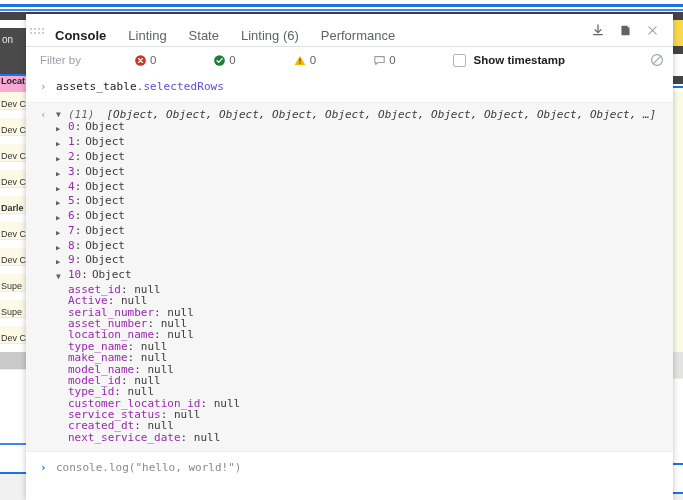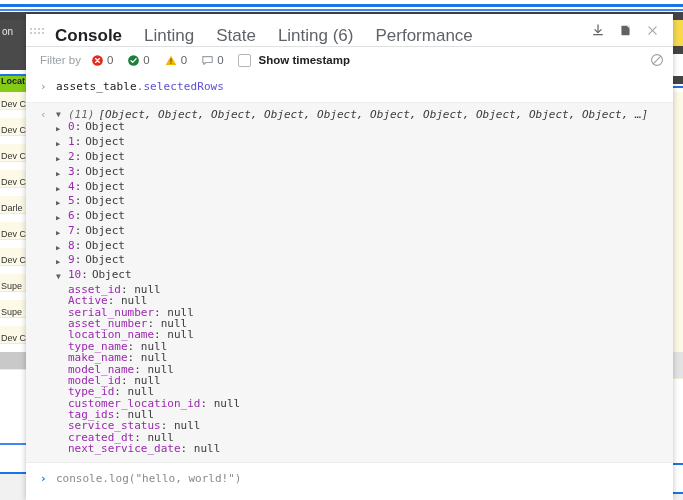--- a/index.html
+++ b/index.html
@@ -49,21 +49,21 @@
     position: absolute;
     left: 0; top: 20px;
     width: 26px;
     bottom: 0;
     background: #ffffff;
     border-right: 1px solid #dddddd;
     overflow: hidden;
   }
   .bg-left-dark {
     position: absolute;
-    left: 0; top: 0; width: 26px; height: 50px;
+    left: 0; top: 8px; width: 26px; height: 50px;
     background: #4a4a4a;
   }
   .bg-left-label {
     position: absolute;
     left: 2px; top: 6px;
     font-size: 10px;
     color: #e8e8e8;
     white-space: nowrap;
   }
   .bg-left-blueline {
@@ -74,21 +74,21 @@
   .bg-col-head {
     position: absolute;
     left: 0; top: 76px;
     width: 26px; height: 16px;
     font-size: 9px;
     font-weight: bold;
     color: #222;
     padding-left: 1px;
     white-space: nowrap;
     box-sizing: border-box;
-    background: #84cc16;
+    background: #f9a8d4;
   }
   .bg-row {
     position: absolute;
     left: 0; width: 26px;
     height: 18px;
     font-size: 9px;
     color: #333;
     background: #fdf9e7;
     border-bottom: 1px solid #f0ebd8;
     padding: 7px 0 0 1px;
@@ -182,21 +182,21 @@
     cursor: move;
     flex: 0 0 auto;
   }
   .drag-handle i {
     width: 2px; height: 2px;
     background: #bdbdbd;
     border-radius: 50%;
     display: block;
   }
   .dt-tab {
-    font-size: 17px;
+    font-size: 13px;
     color: #5f6368;
     padding: 20px 11px 9px 11px;
     white-space: nowrap;
     cursor: pointer;
     position: relative;
     font-weight: normal;
   }
   .dt-tab.active {
     color: #202124;
     font-weight: bold;
@@ -225,20 +225,21 @@
   }
 
   .dt-filterbar {
     height: 26px;
     background: #ffffff;
     border-bottom: 4px solid #15803d;
     display: flex;
     align-items: center;
     padding: 0 8px 0 14px;
     position: relative;
+    gap: 43px;
   }
   .filter-label {
     font-size: 11.5px;
     color: #9aa0a6;
     margin-right: 10px;
     white-space: nowrap;
   }
   .badge-group {
     display: flex;
     align-items: center;
@@ -322,21 +323,21 @@
     flex: 0 0 16px;
   }
   .tri {
     color: #5f6368;
     width: 12px;
     flex: 0 0 12px;
     font-size: 8px;
     line-height: 14px;
   }
   .tri-r { font-size: 7px; }
-  .arr-len { color: #6a6a6a; font-style: italic; margin-right: 4px;}
+  .arr-len { color: #6a6a6a; font-style: italic; margin-right: 12px;}
   .arr-prev { color: #3b3b3b; font-style: italic; }
   .res-rows { padding-left: 16px; }
   .obj-row {
     display: flex;
     align-items: flex-start;
     line-height: 10.6px;
     padding: 0.4px 0;
     font-size: 11px;
   }
   .idx { color: #9c27b0; margin-right: 0; }
@@ -380,21 +381,21 @@
     <div class="bg-left-dark">
       <div class="bg-left-label">on</div>
     </div>
     <div class="bg-left-blueline" style="top:54px;"></div>
     <div class="bg-col-head" style="top:56px;">Locat</div>
     <div id="bg-left-rows">
         <div class="bg-row" style="top: 72px;">Dev C</div>
         <div class="bg-row" style="top: 98px;">Dev C</div>
         <div class="bg-row" style="top: 124px;">Dev C</div>
         <div class="bg-row" style="top: 150px;">Dev C</div>
-        <div class="bg-row" style="top: 176px;">Darle</div>
+        <div class="bg-row" style="top: 176px; font-weight: bold;">Darle</div>
         <div class="bg-row" style="top: 202px;">Dev C</div>
         <div class="bg-row" style="top: 228px;">Dev C</div>
         <div class="bg-row" style="top: 254px;">Supe</div>
         <div class="bg-row" style="top: 280px;">Supe</div>
         <div class="bg-row" style="top: 306px;">Dev C</div>
         <div class="bg-row bg-row-sel" style="top: 332px;"></div>
       </div>
   </div>
 
   <div class="bg-right-col">
@@ -607,21 +608,20 @@
           <div class="prop-row"><span class="pname">Active</span><span class="colon">:</span> <span class="pval">null</span></div>
           <div class="prop-row"><span class="pname">serial_number</span><span class="colon">:</span> <span class="pval">null</span></div>
           <div class="prop-row"><span class="pname">asset_number</span><span class="colon">:</span> <span class="pval">null</span></div>
           <div class="prop-row"><span class="pname">location_name</span><span class="colon">:</span> <span class="pval">null</span></div>
           <div class="prop-row"><span class="pname">type_name</span><span class="colon">:</span> <span class="pval">null</span></div>
           <div class="prop-row"><span class="pname">make_name</span><span class="colon">:</span> <span class="pval">null</span></div>
           <div class="prop-row"><span class="pname">model_name</span><span class="colon">:</span> <span class="pval">null</span></div>
           <div class="prop-row"><span class="pname">model_id</span><span class="colon">:</span> <span class="pval">null</span></div>
           <div class="prop-row"><span class="pname">type_id</span><span class="colon">:</span> <span class="pval">null</span></div>
           <div class="prop-row"><span class="pname">customer_location_id</span><span class="colon">:</span> <span class="pval">null</span></div>
-          <div class="prop-row"><span class="pname">tag_ids</span><span class="colon">:</span> <span class="pval">null</span></div>
           <div class="prop-row"><span class="pname">service_status</span><span class="colon">:</span> <span class="pval">null</span></div>
           <div class="prop-row"><span class="pname">created_dt</span><span class="colon">:</span> <span class="pval">null</span></div>
           <div class="prop-row"><span class="pname">next_service_date</span><span class="colon">:</span> <span class="pval">null</span></div>
         </div>
     </div>
 
     <div class="cons-prompt">
       <span class="caret-prompt">›</span>
       <span class="prompt-text">console.log("hello, world!")</span>
     </div>

